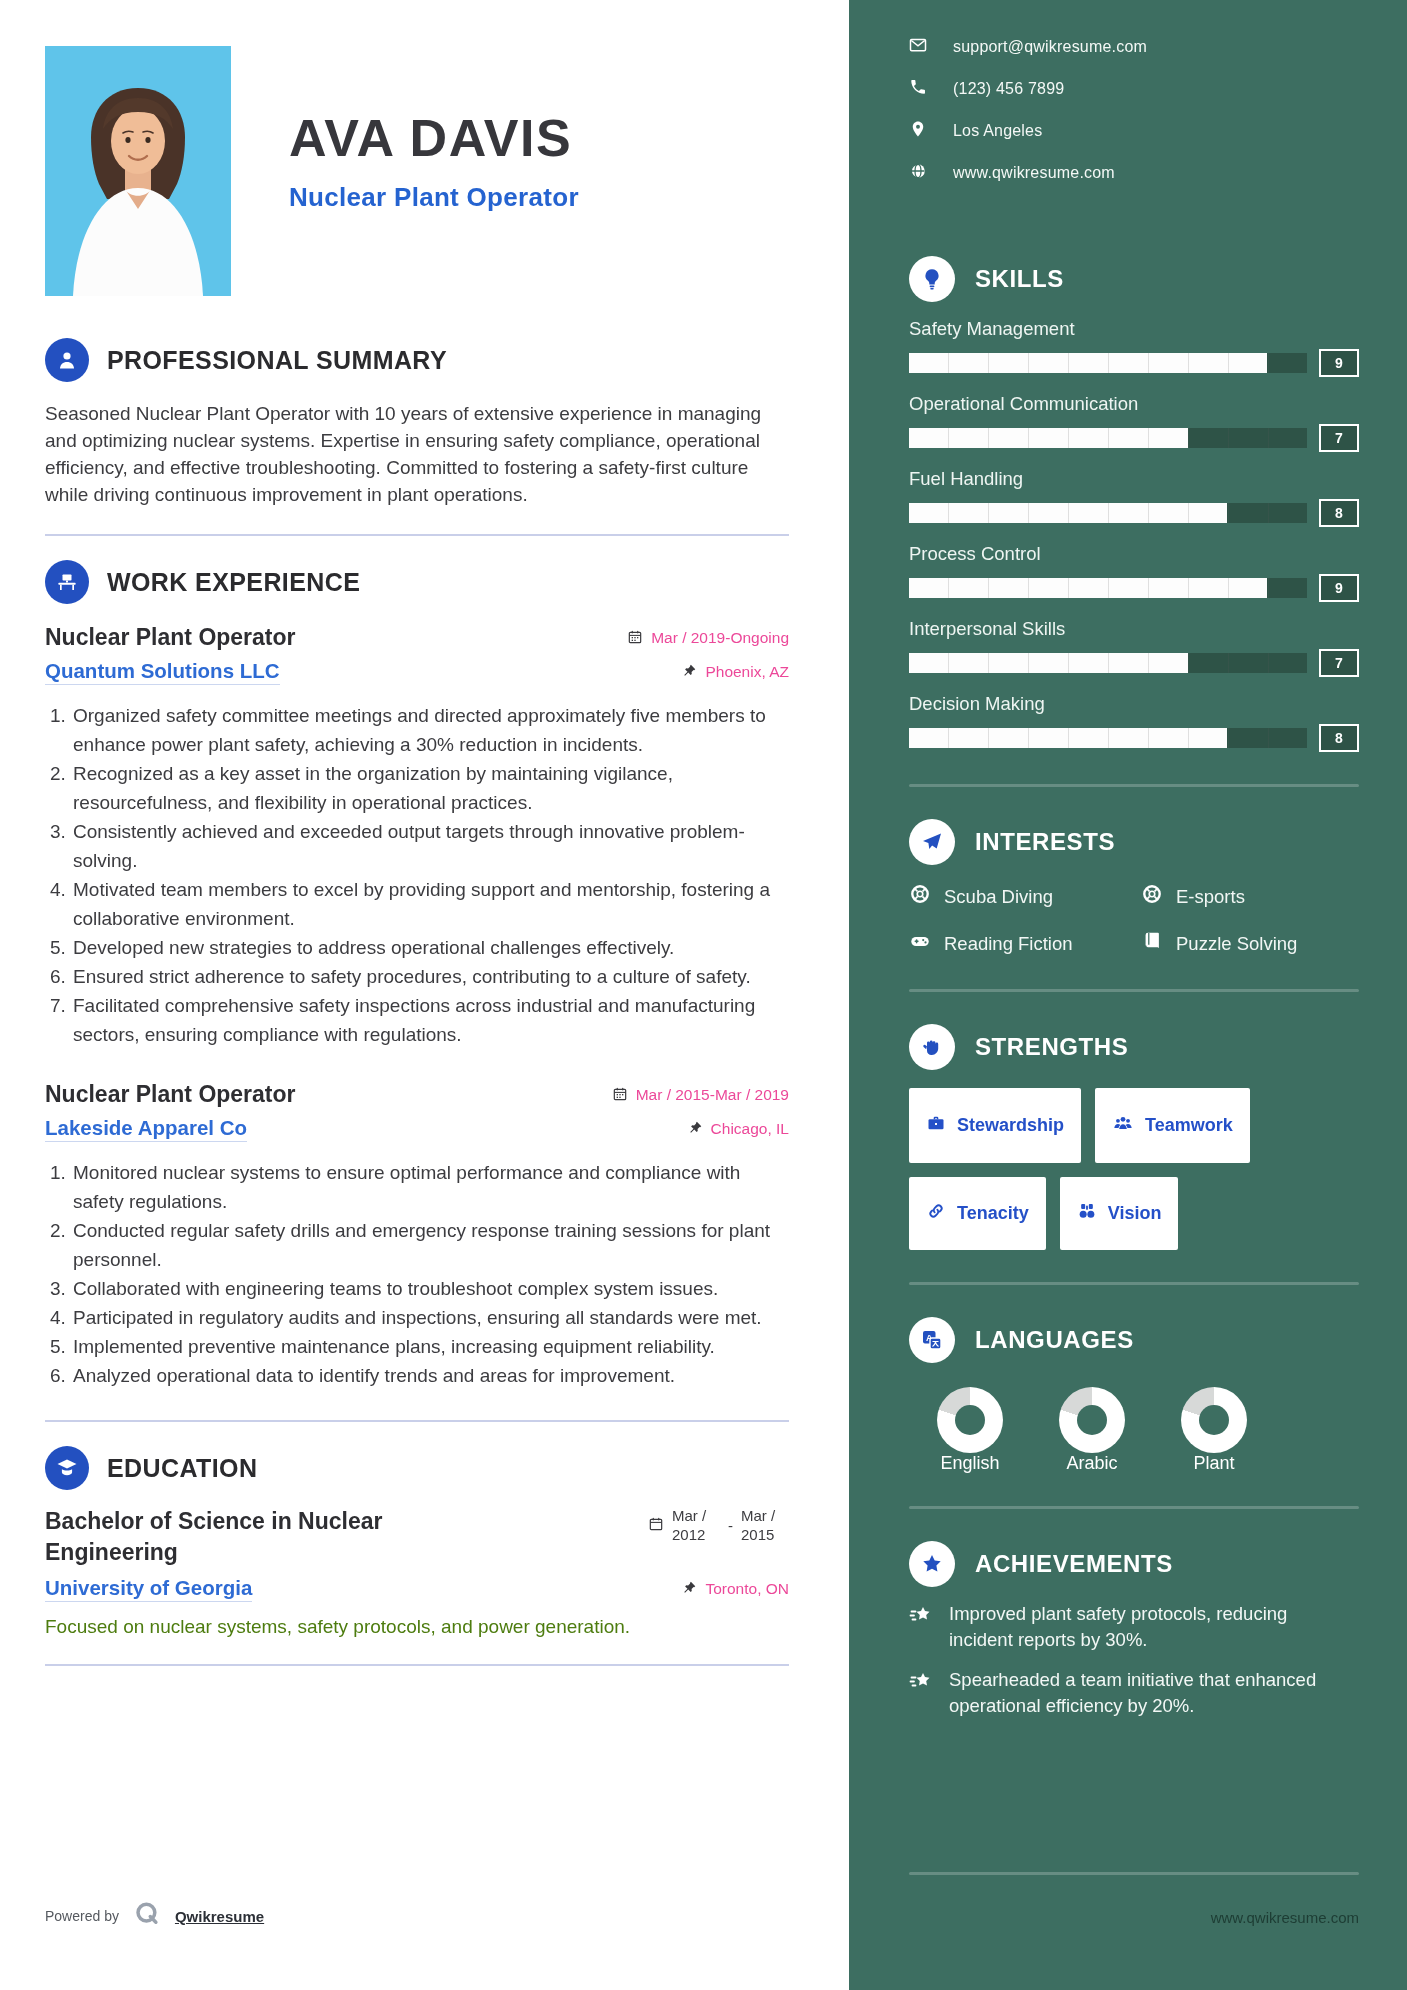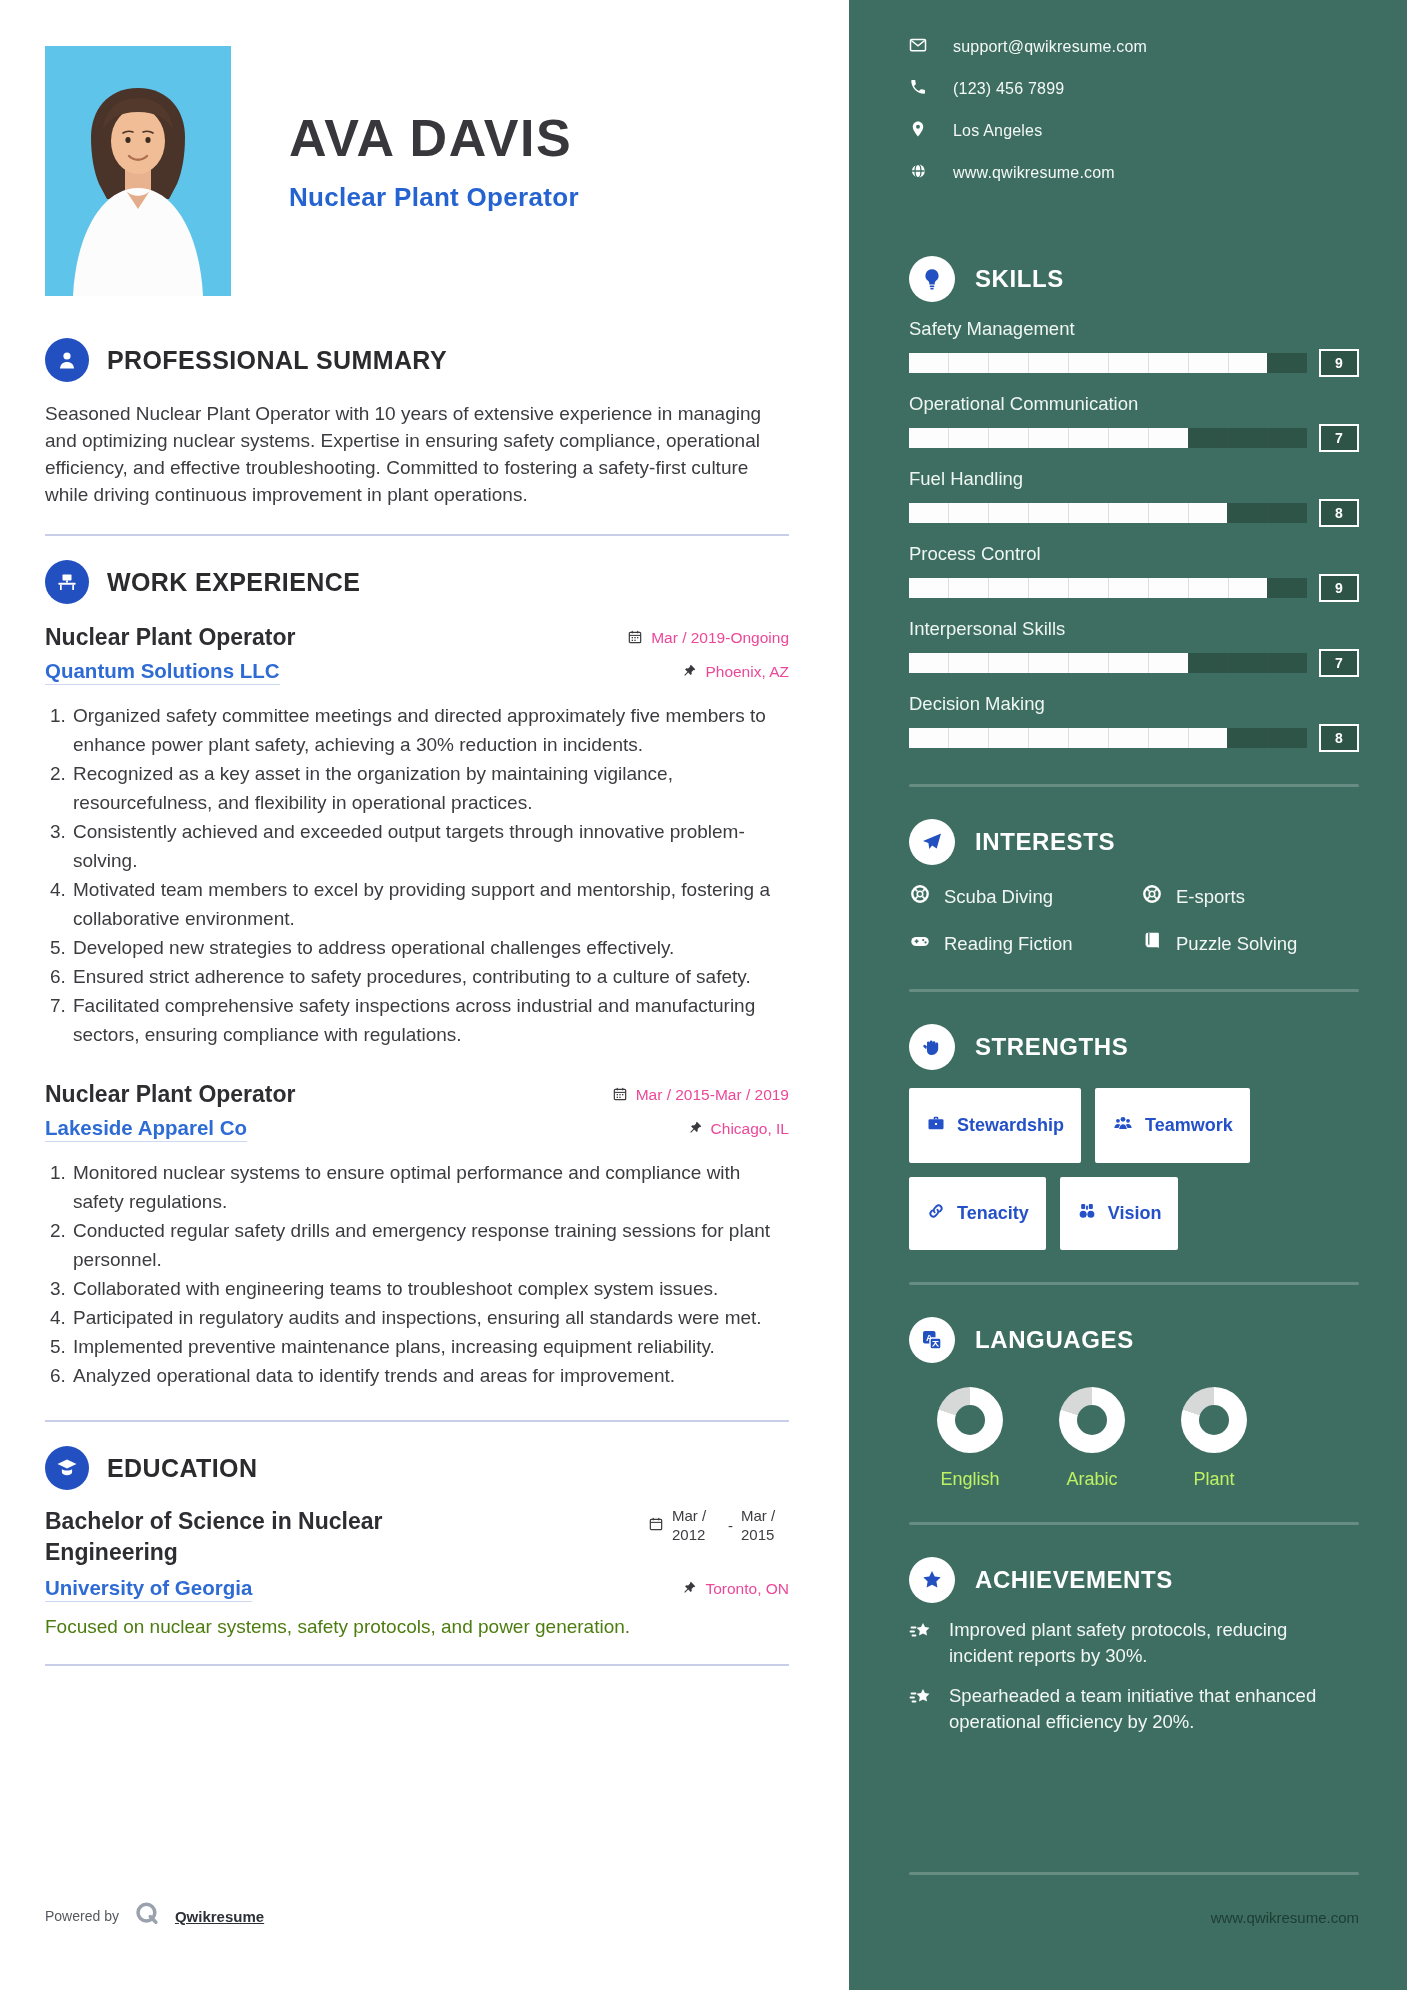--- a/index.html
+++ b/index.html
@@ -79,21 +79,21 @@
   .chip { background:#fff; border-radius:2px; padding:24px 17px; display:flex; align-items:center; gap:11px;
       font-size:18px; font-weight:600; color:#2450c8; }
   .chip svg { flex:none; }
 
   .langs { margin-top:24px; display:flex; }
   .lang { width:122px; display:flex; flex-direction:column; align-items:center; }
   .donut { width:66px; height:66px; border-radius:50%; position:relative;
       background:conic-gradient(#ffffff 0deg calc(var(--v) * 3.6deg), #d7d9d8 calc(var(--v) * 3.6deg) 360deg); }
   .donut::after { content:""; position:absolute; left:50%; top:50%; width:30px; height:30px;
       transform:translate(-50%,-50%); border-radius:50%; background:#3d6e61; }
-  .lang-name { margin-top:16px; font-size:18px; color:#bef264; }
+  .lang-name { font-size:18px; color:#ffffff; }
 
   .ach-list { margin-top:14px; }
   .ach { display:flex; gap:16px; margin-top:14px; }
   .ach svg { flex:none; margin-top:2px; }
   .ach-text { font-size:18.5px; line-height:26px; color:#f2f7f5; max-width:380px; }
 
   .side-footer { margin-top:auto; padding-bottom:64px; }
   .side-site { text-align:right; font-size:15px; color:rgba(10,30,24,.62); margin-top:34px; }
 </style>
 </head>

